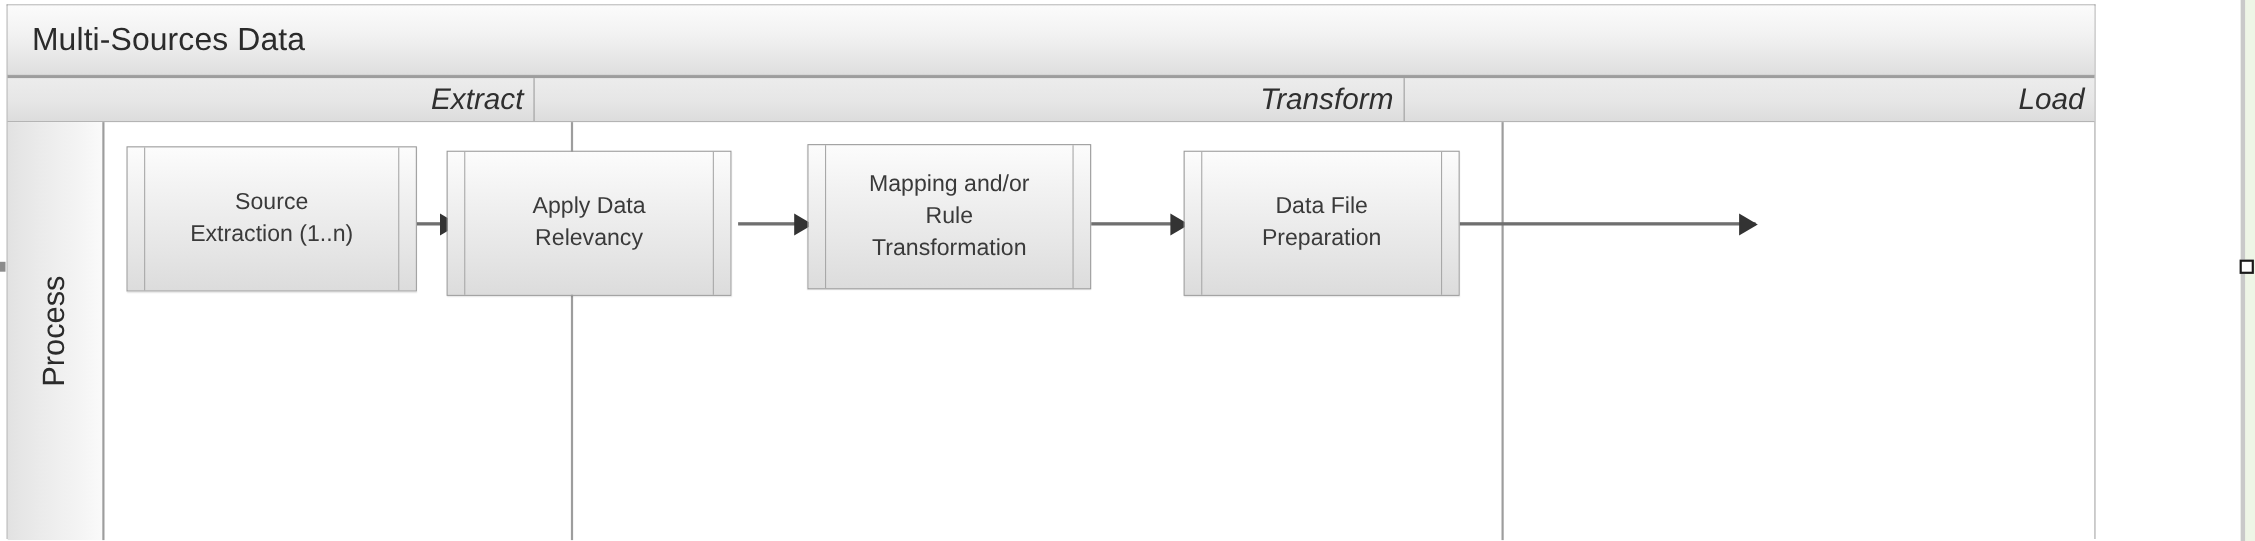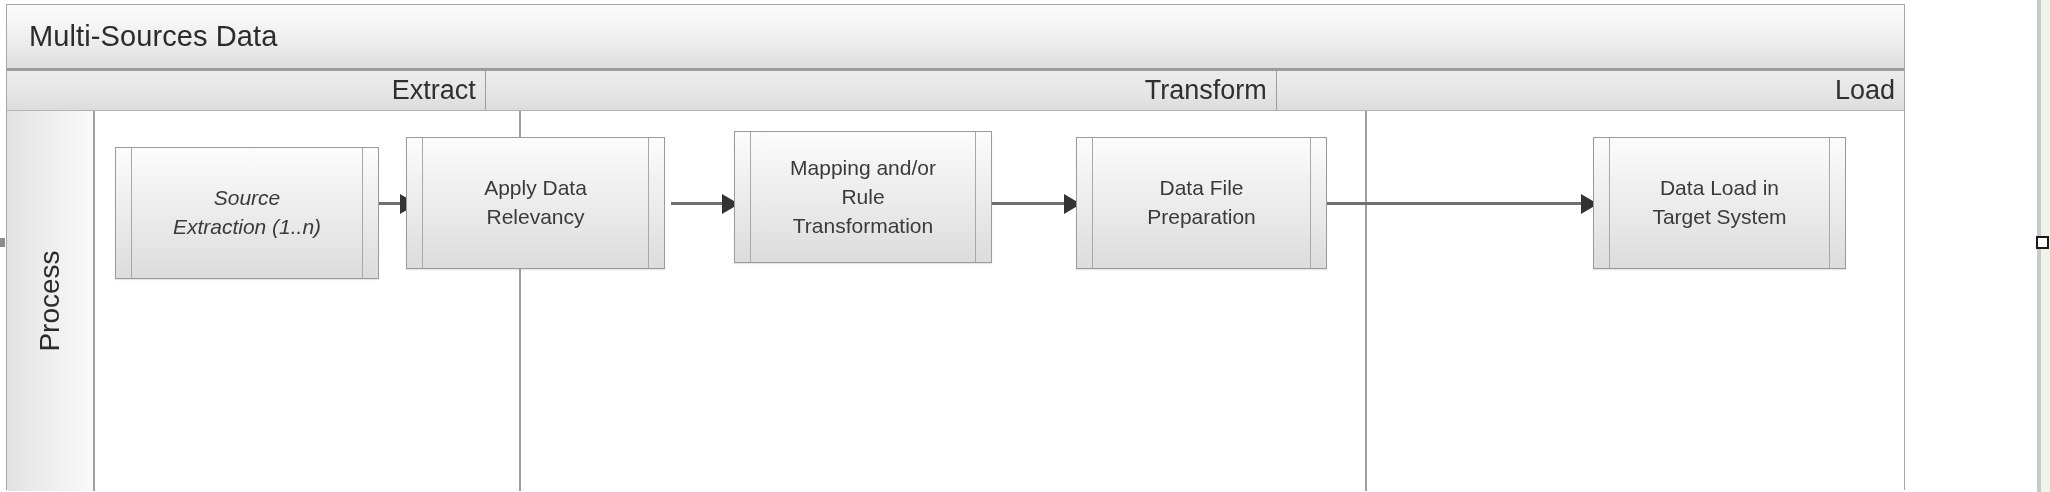--- a/index.html
+++ b/index.html
@@ -75,20 +75,21 @@
     box-sizing: border-box;
     height: 100%;
     padding-right: 9px;
     border-right: 1px solid #9d9d9d;
   }
   .phase-head-cell:last-child { border-right: none; }
   .phase-head-label {
     font-size: 27px;
     color: #2f2f2f;
     white-space: nowrap;
+    font-style: italic;
   }
 
   
   .lane {
     position: absolute;
     left: 0;
     top: 106px;
     width: 100%;
     height: 380px;
     box-sizing: border-box;
@@ -244,21 +245,21 @@
       </div>
 
       <div class="phase-divider" style="left:512px;"></div>
       <div class="phase-divider" style="left:1358px;"></div>
 
       <div class="conn" style="left:372px; top:91px; width:36px;"></div>
       <div class="conn" style="left:664px; top:91px; width:66px;"></div>
       <div class="conn" style="left:985px; top:91px; width:87px;"></div>
       <div class="conn" style="left:1320px; top:91px; width:269px;"></div>
 
-      <div class="node" style="left:108px; top:36px; width:264px; height:132px;font-style:italic;">
+      <div class="node" style="left:108px; top:22px; width:264px; height:132px;">
         <div class="bar left"></div>
         <div class="bar right"></div>
         <div class="node-label">Source
 Extraction (1..n)</div>
       </div>
 
       <div class="node" style="left:399px; top:26px; width:259px; height:132px;">
         <div class="bar left"></div>
         <div class="bar right"></div>
         <div class="node-label">Apply Data
@@ -273,22 +274,16 @@
 Transformation</div>
       </div>
 
       <div class="node" style="left:1069px; top:26px; width:251px; height:132px;">
         <div class="bar left"></div>
         <div class="bar right"></div>
         <div class="node-label">Data File
 Preparation</div>
       </div>
 
-      <div class="node" style="left:1586px; top:26px; width:253px; height:132px;">
-        <div class="bar left"></div>
-        <div class="bar right"></div>
-        <div class="node-label">Data Load in
-Target System</div>
-      </div>
 
     </div>
   </div>
 </div>
 
 </body></html>

